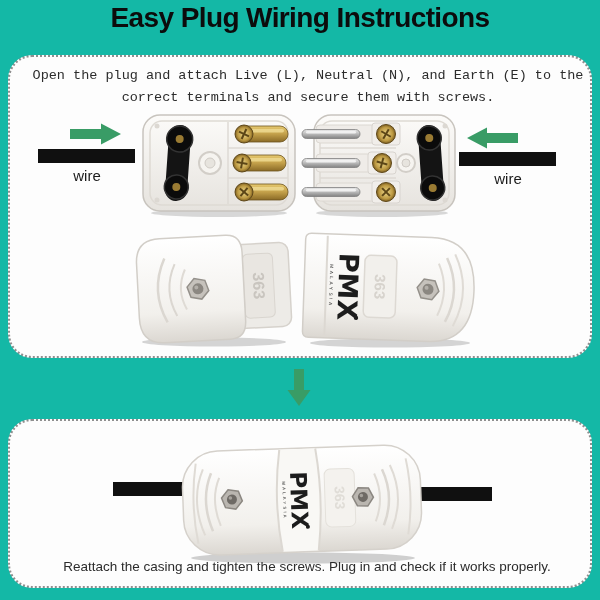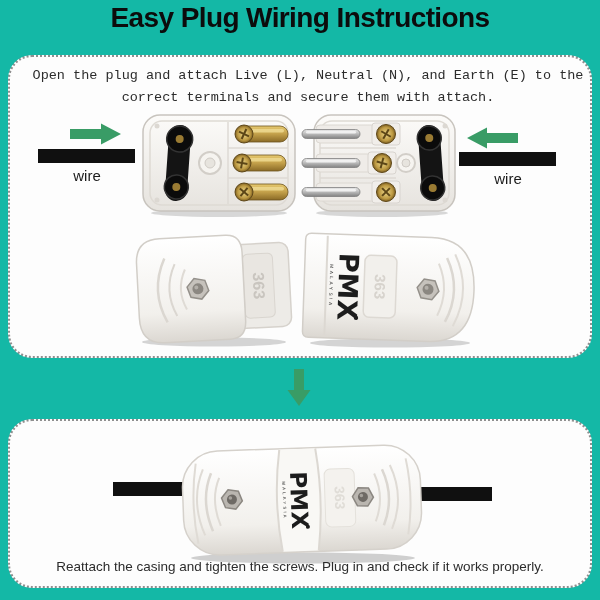--- a/index.html
+++ b/index.html
@@ -10,21 +10,21 @@
          letter-spacing:-0.6px;color:#0c0c0c;margin:0;}
   .panel{position:absolute;background:#fdfdfd;border:2px dotted #8f8f8f;border-radius:24px;box-sizing:border-box;}
   #panel1{left:8px;top:55px;width:584px;height:303px;}
   #panel2{left:8px;top:419px;width:584px;height:169px;}
   .instr{position:absolute;top:0;left:0;width:100%;text-align:center;
          font-size:13.5px;line-height:1.6;color:#2c2c2c;margin:8px;font-family:Liberation Mono, monospace;}
   .abs{position:absolute;}
   .wirebar{position:absolute;height:14px;background:#101010;}
   .wirelabel{position:absolute;width:70px;text-align:center;font-size:15px;color:#1b1b1b;}
   .finish{position:absolute;top:138px;left:0;width:100%;text-align:center;
-          font-size:13.5px;color:#2c2c2c;margin:0;}
+          font-size:13.5px;color:#2c2c2c;margin:0;padding-left:7px;}
   svg{display:block;}
 </style>
 </head>
 <body>
 
 <svg width="0" height="0" style="position:absolute" aria-hidden="true">
   <defs>
     <linearGradient id="gBrass" x1="0" y1="0" x2="0" y2="1">
       <stop offset="0" stop-color="#e7ca70"></stop>
         <stop offset="0.5" stop-color="#c3a04a"></stop>
@@ -53,21 +53,21 @@
 </svg>
 
 <div id="app">
 
   <h1 class="title">Easy Plug Wiring Instructions</h1>
 
   <section class="panel" id="panel1">
 
     <p class="instr">
       <span>Open the plug and attach Live (L), Neutral (N), and Earth (E) to the</span><br>
-      <span>correct terminals and secure them with attach.</span>
+      <span>correct terminals and secure them with screws.</span>
     </p>
 
     <svg class="abs" style="left:60px;top:66px" width="52" height="22" viewBox="0 0 52 22">
       <polygon points="0,6 31,6 31,0.5 51,11 31,21.5 31,16 0,16" fill="#399c66"></polygon>
     </svg>
 
     <div class="wirebar" style="left:28px;top:92px;width:97px"></div>
     <div class="wirelabel" style="left:42px;top:110px">wire</div>
 
     <svg class="abs" style="left:130px;top:55px" width="158" height="106" viewBox="0 0 158 106">

